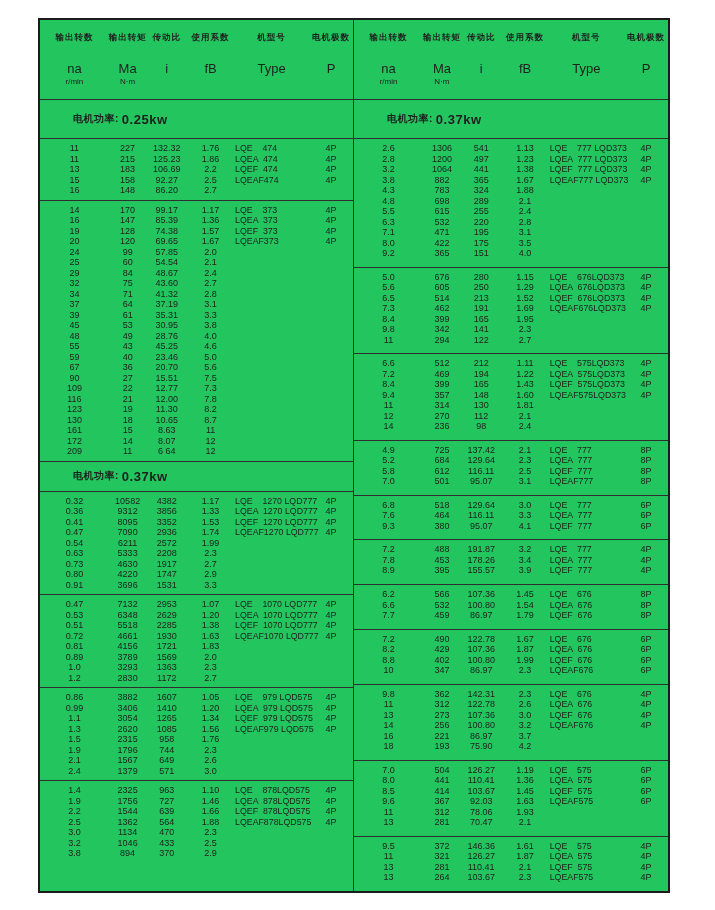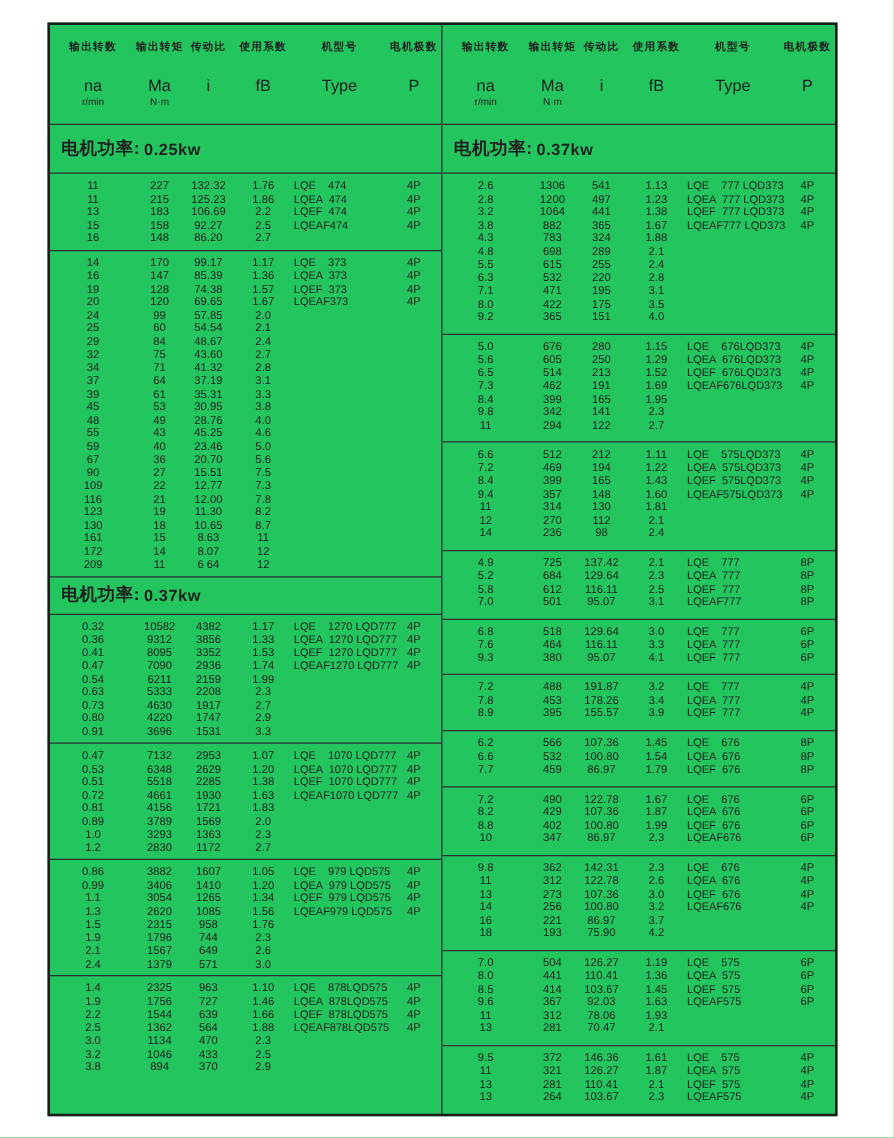--- a/index.html
+++ b/index.html
@@ -40,21 +40,21 @@
 
   
   .power-band {
     flex:0 0 auto; box-sizing:border-box;
     border-bottom:1px solid #2e2e2e;
     display:flex; align-items:center;
     padding-left:9px;
   }
   .power-band.first { height:39px; }
   .power-band.inner { height:30px; }
-  .pl { font-size:14px; font-weight:700; letter-spacing:0.5px; }
+  .pl { font-size:10px; font-weight:700; letter-spacing:0.5px;margin-left:24px; }
   .pv { font-size:13px; font-weight:700; margin-left:3px; letter-spacing:0.5px; }
 
   
   .block {
     flex:0 0 auto; box-sizing:border-box;
     border-bottom:1px solid #2e2e2e;
     padding:4px 0;
     display:flex; flex-direction:column;
   }
   .panel .block:last-child { border-bottom:none; }
@@ -380,21 +380,21 @@
           <div class="c c0">0.47</div>
           <div class="c c1">7090</div>
           <div class="c c2">2936</div>
           <div class="c c3">1.74</div>
           <div class="c c4">LQEAF1270 LQD777</div>
           <div class="c c5">4P</div>
         </div>
         <div class="row">
           <div class="c c0">0.54</div>
           <div class="c c1">6211</div>
-          <div class="c c2">2159</div>
+          <div class="c c2">2572</div>
           <div class="c c3">1.99</div>
           <div class="c c4"></div>
           <div class="c c5"></div>
         </div>
         <div class="row">
           <div class="c c0">0.63</div>
           <div class="c c1">5333</div>
           <div class="c c2">2208</div>
           <div class="c c3">2.3</div>
           <div class="c c4"></div>

